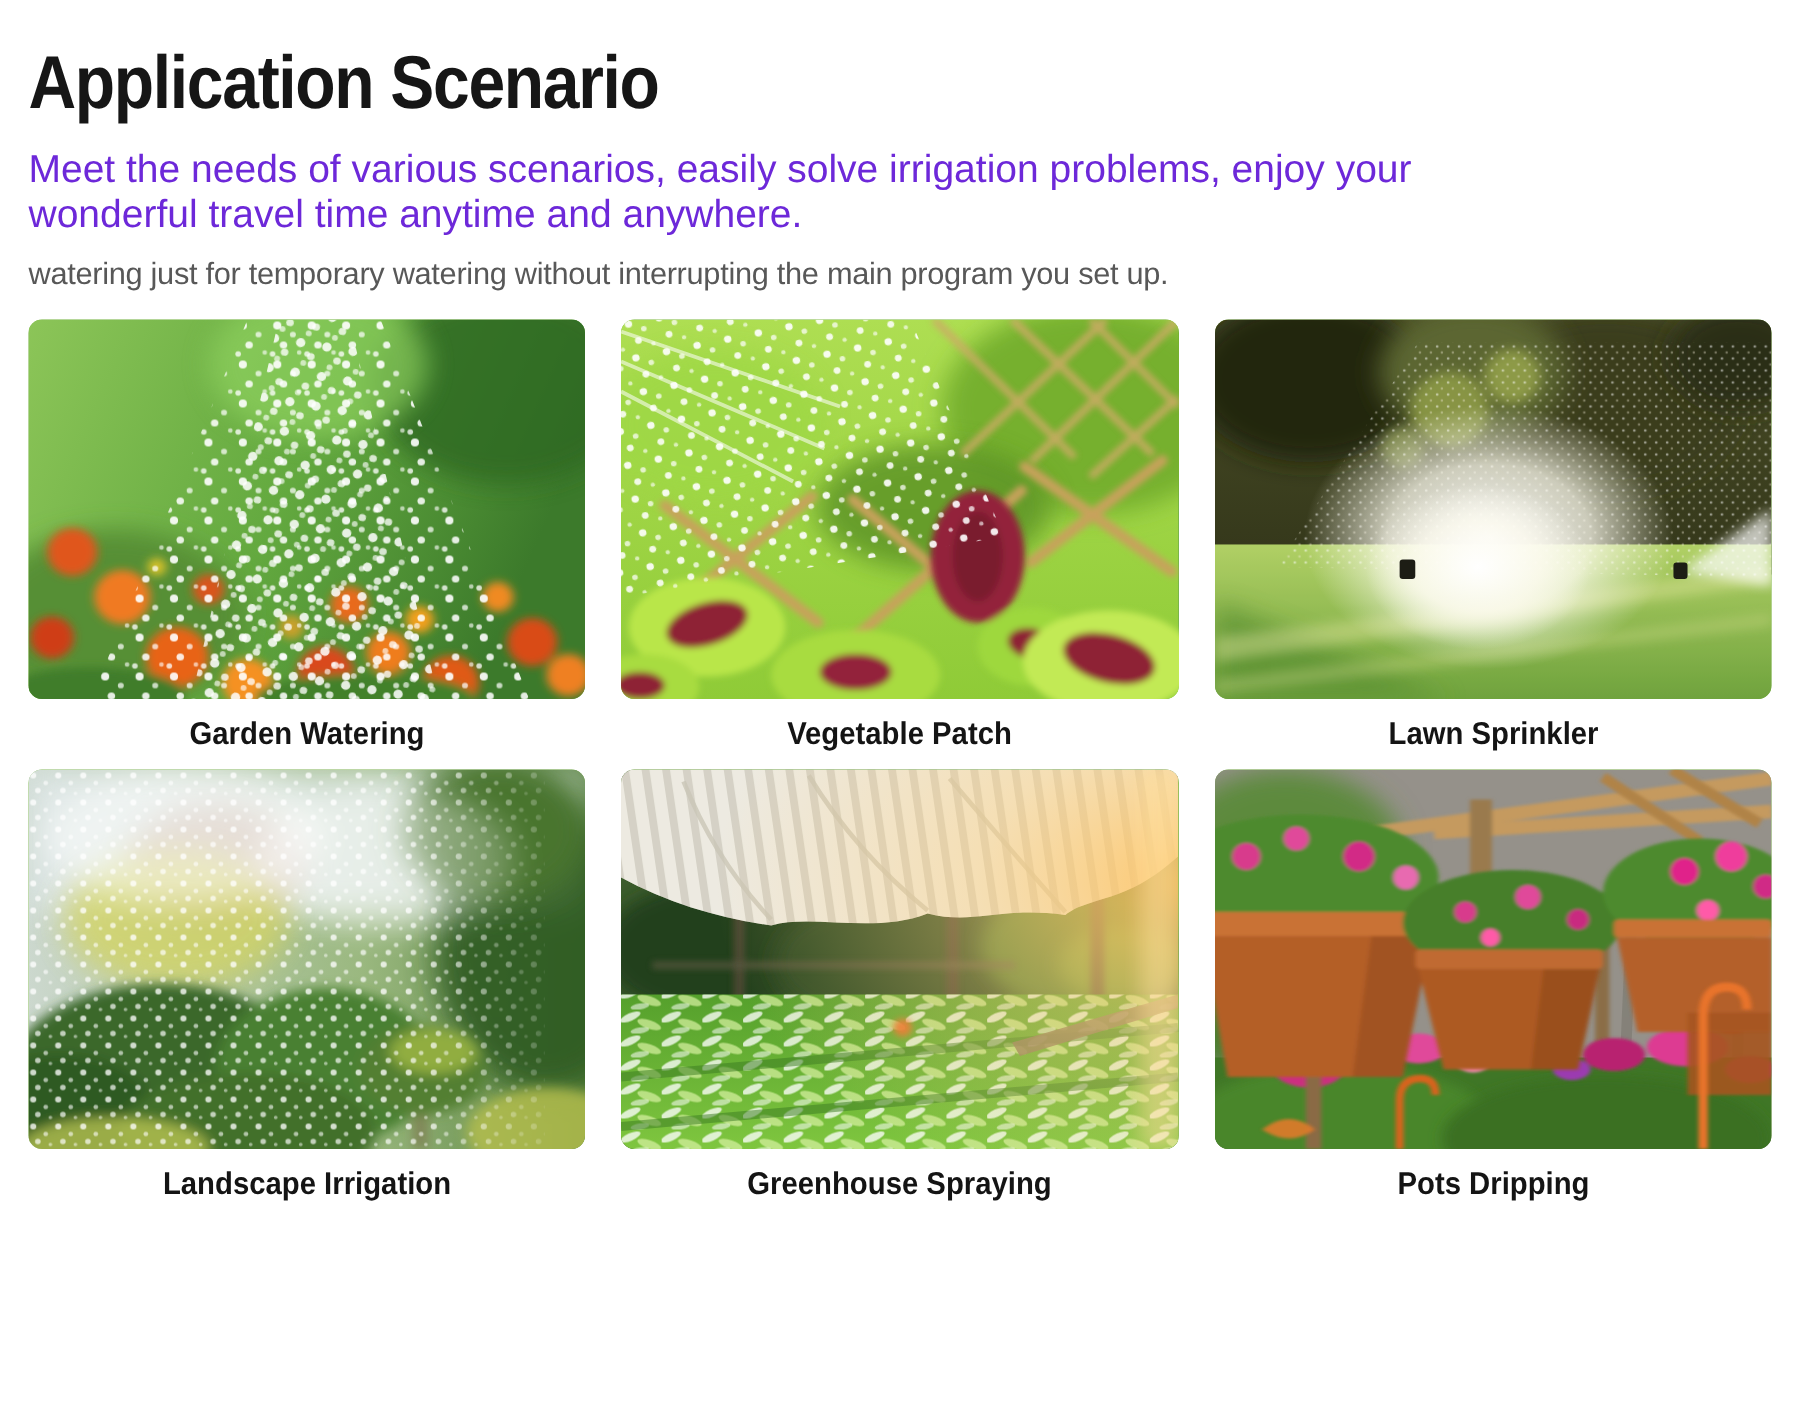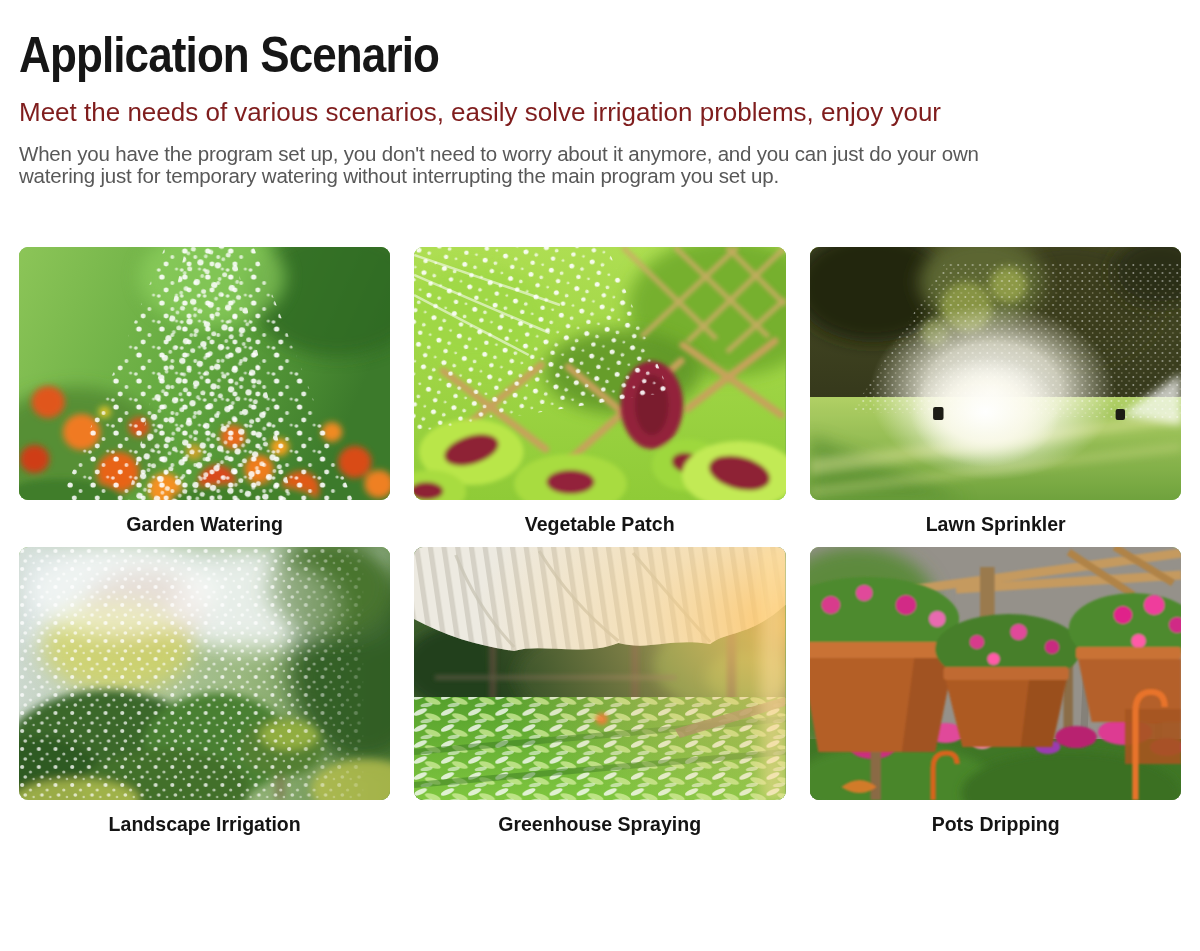--- a/index.html
+++ b/index.html
@@ -5,46 +5,46 @@
   html,body{margin:0;padding:0;}
   body{
     width:1200px;height:951px;background:#ffffff;overflow:hidden;
     font-family:"Liberation Sans", sans-serif;
   }
   .content{padding:0 19px;}
   .page-title{
     margin:28px 0 0;font-size:50px;line-height:54px;font-weight:700;color:#161616;
     letter-spacing:-1px;transform:scaleX(.88);transform-origin:0 50%;white-space:nowrap;
   }
-  .subtitle{margin-top:16px;font-size:26px;line-height:29.5px;color:#7f1d1d;}
+  .subtitle{margin-top:16px;font-size:26px;line-height:29.5px;color:#6d28d9;}
   .desc{margin-top:15px;font-size:20.5px;line-height:22px;color:#585858;letter-spacing:-.2px;}
   .grid{
-    margin-top:60px;display:grid;grid-template-columns:repeat(3,1fr);column-gap:24px;
+    margin-top:19px;display:grid;grid-template-columns:repeat(3,1fr);column-gap:24px;
   }
   figure{margin:0;}
   .photo{height:253px;border-radius:9px;overflow:hidden;background:#7ab648;}
   .photo svg{width:100%;height:100%;display:block;}
   figcaption{
     text-align:center;padding:12px 0 11px;font-size:21px;line-height:24px;font-weight:700;
     color:#141414;transform:scaleX(.93);
   }
 </style>
 </head>
 <body>
 
 <div class="content">
 
   <h1 class="page-title">Application Scenario</h1>
 
   <div class="subtitle">
     <div>Meet the needs of various scenarios, easily solve irrigation problems, enjoy your</div>
+    <div>wonderful travel time anytime and anywhere.</div>
   </div>
 
   <div class="desc">
-    <div>When you have the program set up, you don't need to worry about it anymore, and you can just do your own</div>
     <div>watering just for temporary watering without interrupting the main program you set up.</div>
   </div>
 
   <div class="grid">
 
     <figure>
       <div class="photo">
         <svg viewBox="0 0 356 253" preserveAspectRatio="none">
           <defs>
             <linearGradient id="g1bg" x1="0" y1="0" x2="1" y2="0.3">

